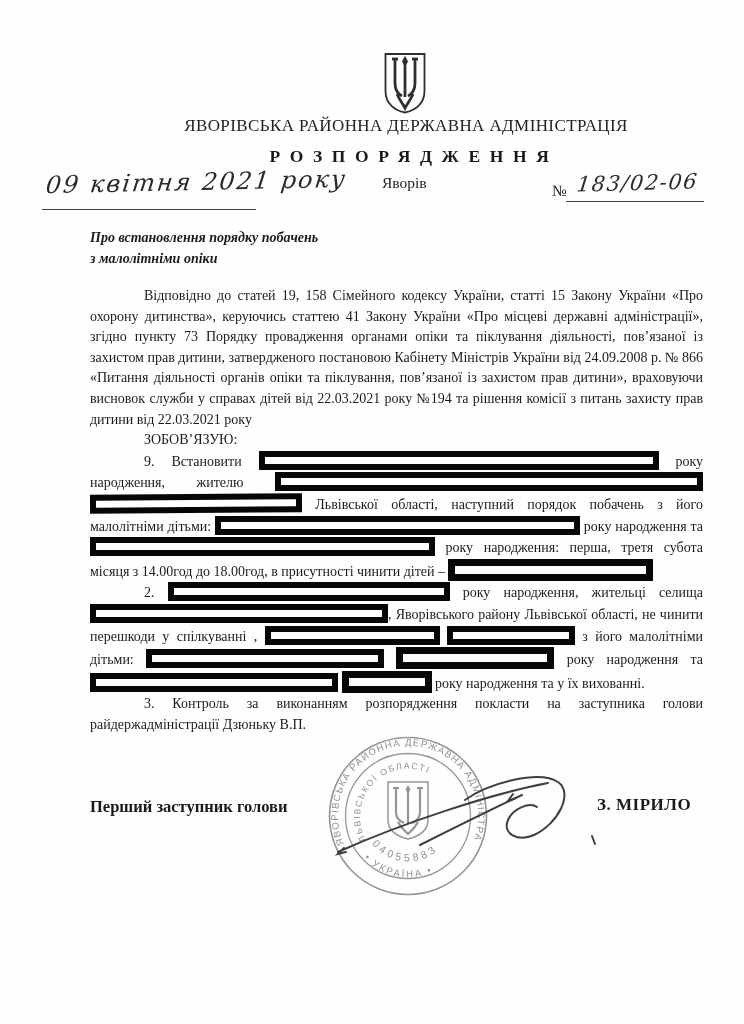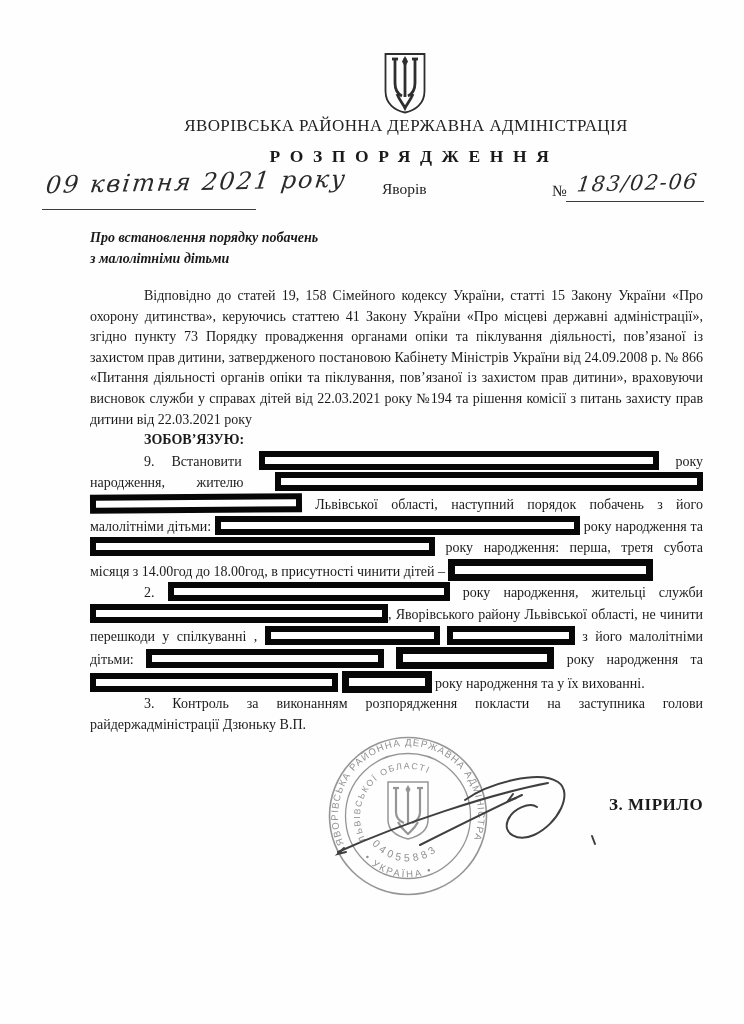--- a/index.html
+++ b/index.html
@@ -20,49 +20,49 @@
   .doctype{
     position:absolute;left:44px;top:146px;width:740px;text-align:center;
     font-weight:bold;font-size:17.5px;letter-spacing:.55em;color:#1a1a1a;white-space:nowrap;
   }
 
   
   .hw{font-family:"DejaVu Serif",serif;font-style:italic;color:#2a2a2a;white-space:nowrap;}
   .hw-date{position:absolute;left:46px;top:168px;font-size:24px;letter-spacing:2px;
     transform:rotate(-1.2deg) skewX(-8deg);}
   .rule-date{position:absolute;left:42px;top:209px;width:214px;border-top:1.4px solid #3c3c3c;}
-  .city{position:absolute;left:382px;top:180px;font-size:15.5px;}
+  .city{position:absolute;left:382px;top:174px;font-size:15.5px;}
   .numlbl{position:absolute;left:552px;top:182px;font-size:15.5px;}
   .hw-num{position:absolute;left:577px;top:171px;font-size:21px;letter-spacing:1.5px;
     transform:rotate(-1.5deg) skewX(-8deg);}
   .rule-num{position:absolute;left:566px;top:201px;width:138px;border-top:1.4px solid #3c3c3c;}
 
   
   .subject{position:absolute;left:90px;top:227px;font-weight:bold;font-style:italic;
     font-size:14px;line-height:21px;color:#1a1a1a;}
 
   
   .content{
     position:absolute;left:90px;top:286px;width:613px;
     font-size:14px;line-height:20.6px;text-align:justify;color:#1b1b1b;
   }
   .content p{margin:0;text-indent:54px;}
-  .obligate{font-weight:bold;}
+  .obligate{font-weight:normal;}
 
   
   .rb{
     display:inline-block;box-sizing:border-box;height:19px;
     border:6px solid #070707;background:#fff;vertical-align:-4px;
   }
   .rb.tall{height:22px;border-width:7px;vertical-align:-5px;}
 
   
   .sig-title{position:absolute;left:90px;top:797px;font-weight:bold;font-size:16.5px;color:#1a1a1a;}
   .sig-name{position:absolute;left:597px;top:795px;font-weight:bold;font-size:17px;
-    letter-spacing:.5px;color:#1a1a1a;margin-left:12px;}
+    letter-spacing:.5px;color:#1a1a1a;}
 
   
   .stamp{position:absolute;left:324px;top:732px;width:168px;height:168px;color:#8d8d8d;opacity:.92;}
   .stamp text{fill:#888;font-family:"Liberation Sans",sans-serif;}
   .signature-svg{position:absolute;left:330px;top:760px;width:280px;height:118px;}
 </style>
 </head>
 <body>
 
 <div class="page">
@@ -85,21 +85,21 @@
 
   <span class="hw hw-date">09 квітня 2021 року</span>
   <div class="rule-date"></div>
   <span class="city">Яворів</span>
   <span class="numlbl">№</span>
   <span class="hw hw-num">183/02-06</span>
   <div class="rule-num"></div>
 
   <div class="subject">
     <div>Про встановлення порядку побачень</div>
-    <div>з малолітніми дітьми</div>
+    <div>з малолітніми опіки</div>
   </div>
 
   <div class="content">
     <p>Відповідно до статей 19, 158 Сімейного кодексу України, статті 15 Закону України «Про охорону дитинства», керуючись статтею 41 Закону України «Про місцеві державні адміністрації», згідно пункту 73 Порядку провадження органами опіки та піклування діяльності, пов’язаної із захистом прав дитини, затвердженого постановою Кабінету Міністрів України від 24.09.2008 р. № 866 «Питання діяльності органів опіки та піклування, пов’язаної із захистом прав дитини», враховуючи висновок служби у справах дітей від 22.03.2021 року №194 та рішення комісії з питань захисту прав дитини від 22.03.2021 року</p>
     <p><span class="obligate">ЗОБОВ’ЯЗУЮ:</span></p>
 
     <p>
       <span>9. Встановити</span>
       <span class="rb" style="width:400px"></span>
       <span>року народження, жителю</span>
@@ -109,36 +109,37 @@
       <span class="rb" style="width:365px"></span>
       <span>року народження та</span>
       <span class="rb" style="width:345px"></span>
       <span>року народження: перша, третя субота місяця з 14.00год до 18.00год, в присутності чинити дітей –</span>
       <span class="rb tall" style="width:205px"></span>
     </p>
 
     <p>
       <span>2.</span>
       <span class="rb" style="width:282px"></span>
-      <span>року народження, жительці служби</span>
+      <span>року народження, жительці селища</span>
       <span class="rb" style="width:298px"></span><span>, Яворівського району Львівської області, не чинити перешкоди у спілкуванні ,</span>
       <span class="rb" style="width:175px"></span>
       <span class="rb" style="width:128px"></span>
       <span>з його малолітніми дітьми:</span>
       <span class="rb" style="width:238px"></span>
       <span class="rb tall" style="width:158px"></span>
       <span>року народження та</span>
       <span class="rb" style="width:248px"></span>
       <span class="rb tall" style="width:90px"></span>
       <span>року народження та у їх вихованні.</span>
     </p>
 
     <p>3. Контроль за виконанням розпорядження покласти на заступника голови райдержадміністрації Дзюньку В.П.</p>
   </div>
 
+  <span class="sig-title">Перший заступник голови</span>
   <span class="sig-name">З. МІРИЛО</span>
 
   <svg class="stamp" viewBox="0 0 168 168">
     <defs>
       <path id="ringPath" d="M 20,112 A 70,70 0 1 1 148,112" fill="none"></path>
       <path id="regionPath" d="M 42,108 A 48,48 0 1 1 126,108" fill="none"></path>
       <path id="codePath" d="M 48,112 A 46,46 0 0 0 120,112" fill="none"></path>
       <path id="countryPath" d="M 40,126 A 60,60 0 0 0 128,126" fill="none"></path>
     </defs>
     <circle cx="84" cy="84" r="78.5" fill="none" stroke="currentColor" stroke-width="1.6"></circle>

